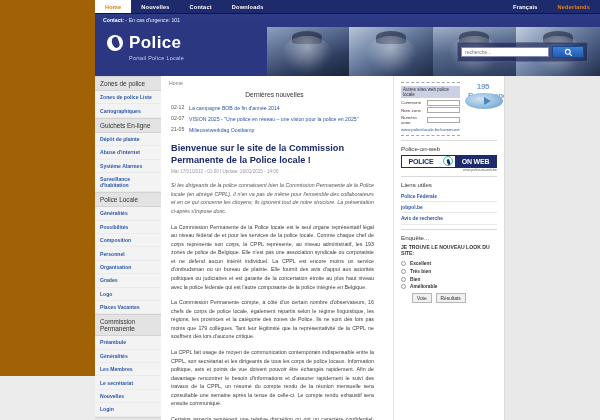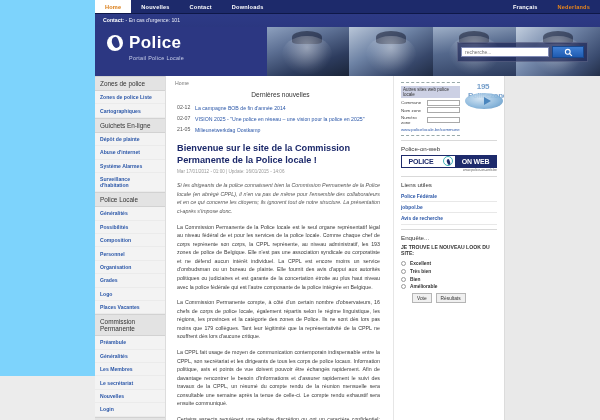--- a/index.html
+++ b/index.html
@@ -3,21 +3,21 @@
 <meta charset="utf-8">
 <style>
   * { box-sizing: border-box; }
   html, body { margin:0; padding:0; }
   body {
     width:600px; height:420px; overflow:hidden;
     background:#ececec;
     font-family:"Liberation Sans", sans-serif;
     font-size:6px; color:#333;
   }
-  .page { width:600px; height:376px; position:relative; background:#7dd3fc; }
+  .page { width:600px; height:376px; position:relative; background:#a16207; }
 
   
   .topnav {
     position:absolute; left:95px; top:0; width:505px; height:14px;
     background:#1d2a6b;
     border-bottom:1px solid #0e1848;
     display:flex; align-items:stretch;
   }
   .topnav .nitem {
     padding:0 10px; display:flex; align-items:center;
@@ -99,21 +99,21 @@
     cursor:pointer;
   }
   .searchbtn svg { display:block; }
 
   
   .content { position:absolute; left:95px; top:76px; width:505px; height:344px; background:#ffffff; }
   .leftcol {
     position:absolute; left:0; top:0; width:71px; height:344px;
     background:#f3f3f3; border-right:1px solid #dcdcdc;
   }
-  .midcol { position:absolute; left:72px; top:0; width:227px; height:344px; background:#ffffff; }
+  .midcol { position:absolute; left:66px; top:0; width:227px; height:344px; background:#ffffff; }
   .rightcol { position:absolute; left:298px; top:0; width:111px; height:344px; background:#ffffff; border-left:1px solid #e6e6e6; }
   .shade { position:absolute; left:409px; top:0; width:96px; height:344px; background:#e9e9e9; border-left:1px solid #dcdcdc; }
 
   
   .sec-head {
     padding:3px 5px 3px 5px; font-size:6.4px; color:#333; background:#e3e3e3;
     border-top:1px solid #d2d2d2; border-bottom:1px solid #d2d2d2;
   }
   .sec-link {
     display:block; padding:3.2px 5px; font-size:5.1px; font-weight:bold;

